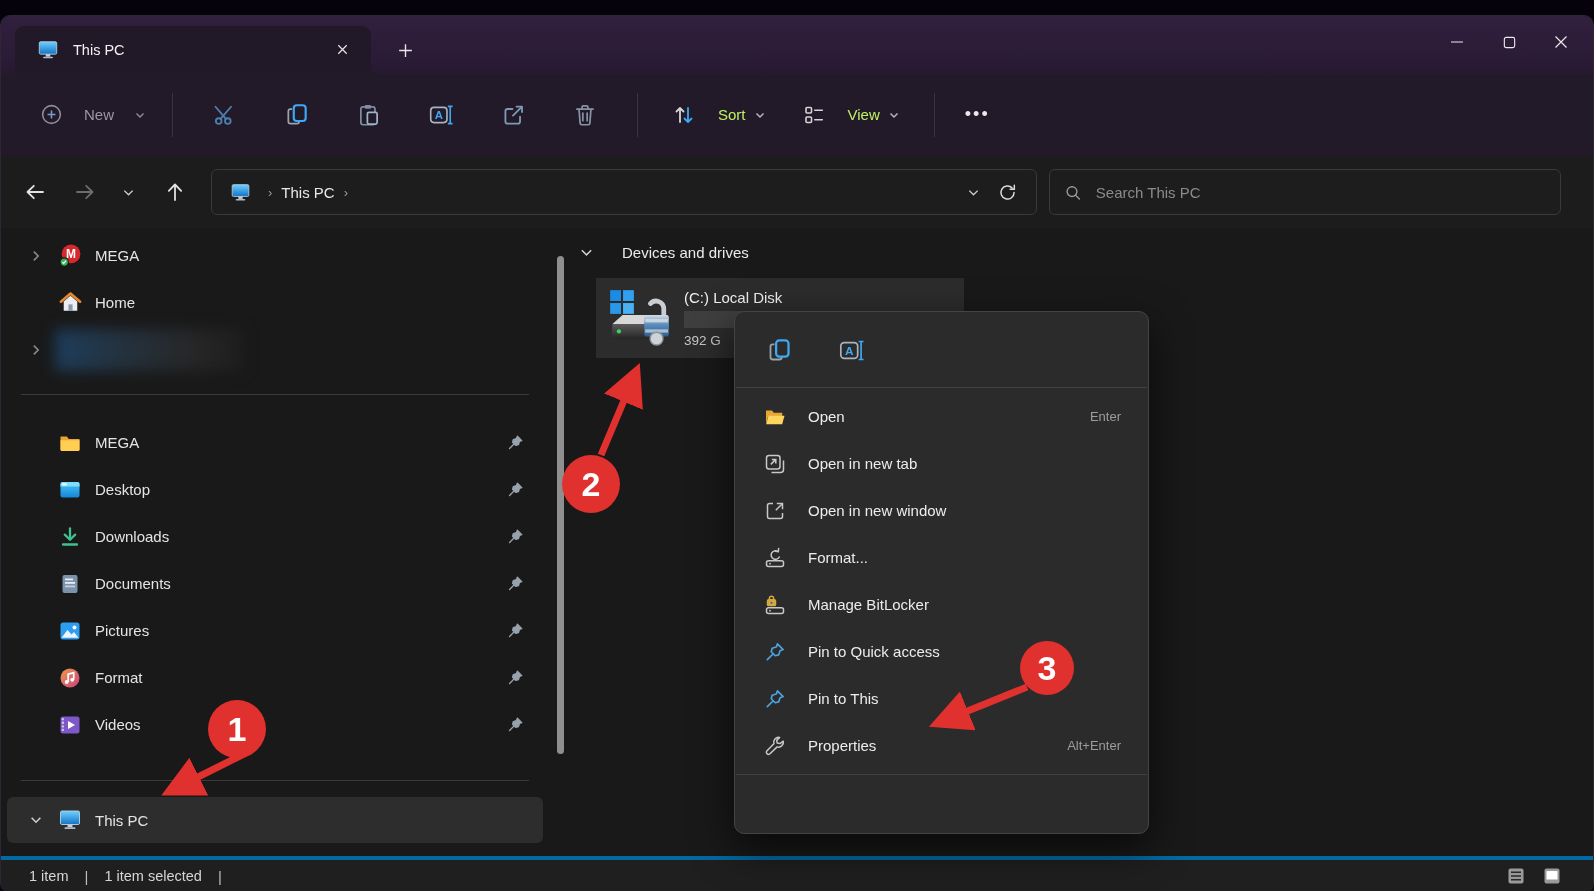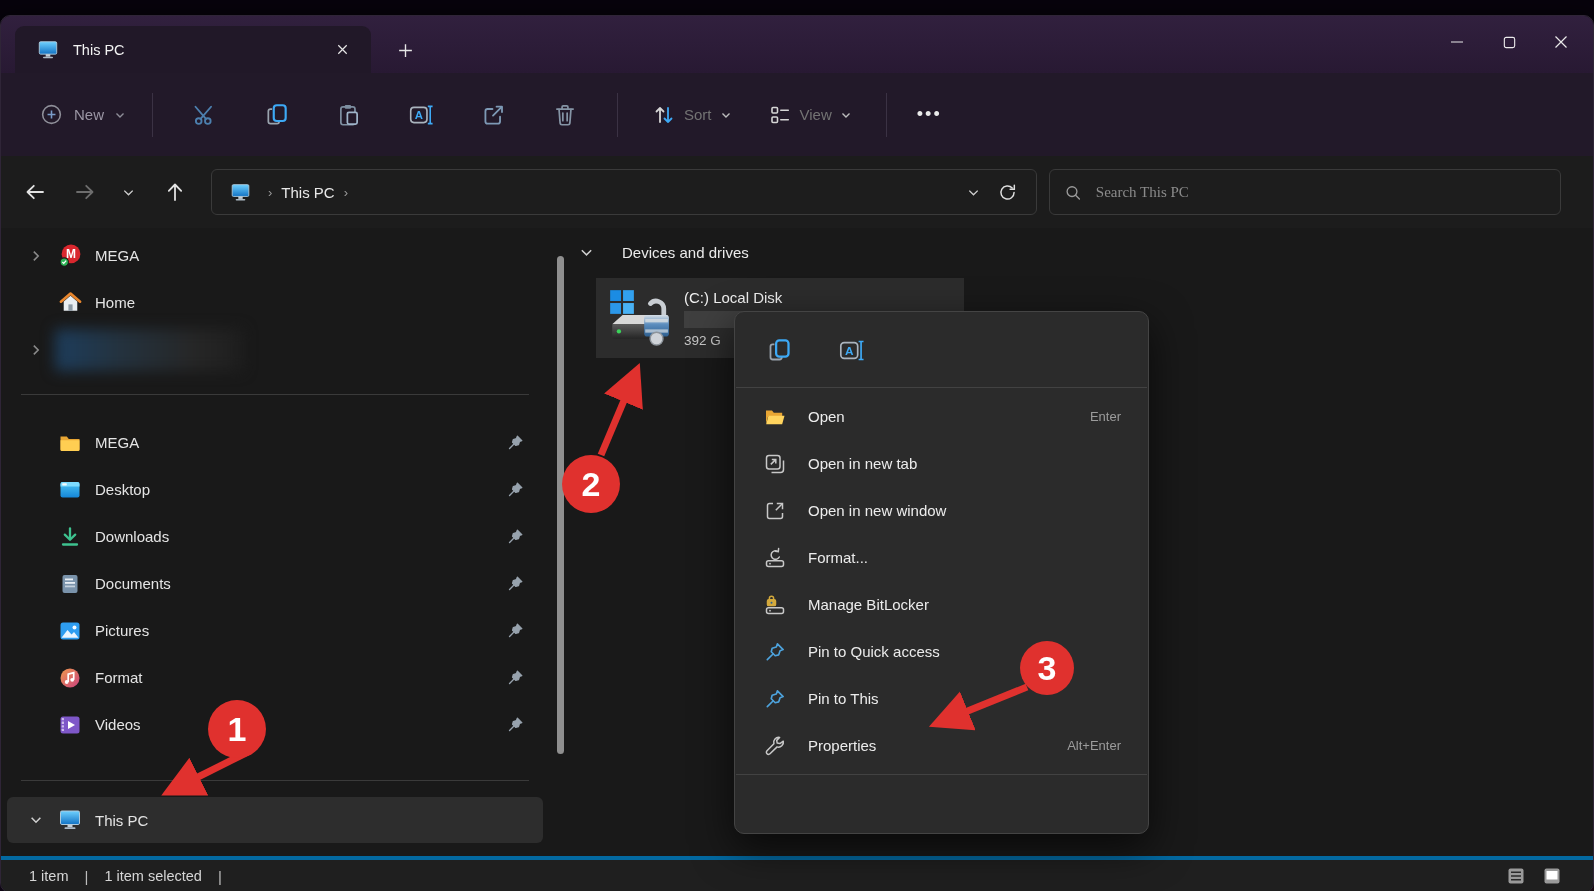--- a/index.html
+++ b/index.html
@@ -19,43 +19,43 @@
   .tab-icon{width:22px;height:22px;margin:0 14px 0 8px;flex:none;}
   .tab-title{font-size:14.5px;color:#f2f2f2;}
   .tab-close{margin-left:auto;width:30px;height:28px;display:flex;align-items:center;justify-content:center;border-radius:5px;}
   .newtab{position:absolute;left:388px;top:20px;width:32px;height:28px;display:flex;align-items:center;justify-content:center;border-radius:5px;}
   .win-controls{position:absolute;right:6px;top:6px;display:flex;}
   .win-btn{width:52px;height:40px;display:flex;align-items:center;justify-content:center;}
 
   
   .toolbar{position:absolute;left:0;top:57px;width:100%;height:83px;background:#221929;
     display:flex;align-items:center;padding-left:28px;}
-  .tb-new{display:flex;align-items:center;gap:10px;padding:8px 10px;border-radius:5px;}
+  .tb-new{display:flex;align-items:center;gap:20px;padding:8px 10px;border-radius:5px;}
   .tb-new-label{font-size:15px;color:#9b96a4;}
   .tb-divider{width:1px;height:44px;background:#3b3244;margin:0 16px;}
   .tb-btn{width:48px;height:48px;display:flex;align-items:center;justify-content:center;border-radius:5px;margin:0 12px;}
   .tb-group{display:flex;align-items:center;gap:8px;padding:8px 10px;border-radius:5px;margin:0 8px;}
-  .tb-group-label{font-size:15px;color:#737373;}
+  .tb-group-label{font-size:15px;color:#bef264;margin-left:14px;}
   .tb-more{font-size:18px;color:#eaeaea;letter-spacing:2px;padding:8px 14px;border-radius:5px;}
   .chev{display:inline-flex;}
 
   
   .navbar{position:absolute;left:0;top:140px;width:100%;height:72px;background:#1c1c1c;}
   .nav-btn{position:absolute;top:16px;width:40px;height:40px;display:flex;align-items:center;justify-content:center;border-radius:5px;}
   .addressbar{position:absolute;left:210px;top:13px;width:826px;height:46px;background:#1d1d1d;
     border:1px solid #3a3a3a;border-radius:6px;display:flex;align-items:center;padding:0 12px;}
   .crumb-icon{width:21px;height:21px;margin:0 8px 0 6px;flex:none;}
   .crumb-sep{color:#9a9a9a;font-size:13px;margin:0 9px;}
   .crumb-label{color:#e8e8e8;font-size:15px;}
   .ab-spacer{flex:1;}
   .ab-btn{width:34px;height:34px;display:flex;align-items:center;justify-content:center;border-radius:5px;}
   .searchbox{position:absolute;left:1048px;top:13px;width:512px;height:46px;background:#1d1d1d;
     border:1px solid #3a3a3a;border-radius:6px;display:flex;align-items:center;padding:0 14px;}
   .searchbox input{background:transparent;border:none;outline:none;color:#e5e5e5;font-size:15px;
-    font-family:Liberation Serif, serif;width:100%;margin-left:12px;}
+    font-family:Liberation Sans, sans-serif;width:100%;margin-left:12px;}
   .searchbox input::placeholder{color:#8b8b8b;}
 
   
   .sidebar{position:absolute;left:0;top:212px;width:548px;height:630px;}
   .side-row{height:47px;display:flex;align-items:center;padding:0 10px 0 16px;margin:0 6px;border-radius:6px;}
   .side-row.first{margin-top:4px;}
   .side-row.selected{background:#2d2d2d;height:46px;}
   .side-chev{width:26px;display:flex;align-items:center;justify-content:center;flex:none;}
   .side-icon{width:26px;height:24px;margin:0 12px 0 8px;display:flex;align-items:center;justify-content:center;flex:none;}
   .side-label{font-size:15px;color:#e4e4e4;flex:1;}

